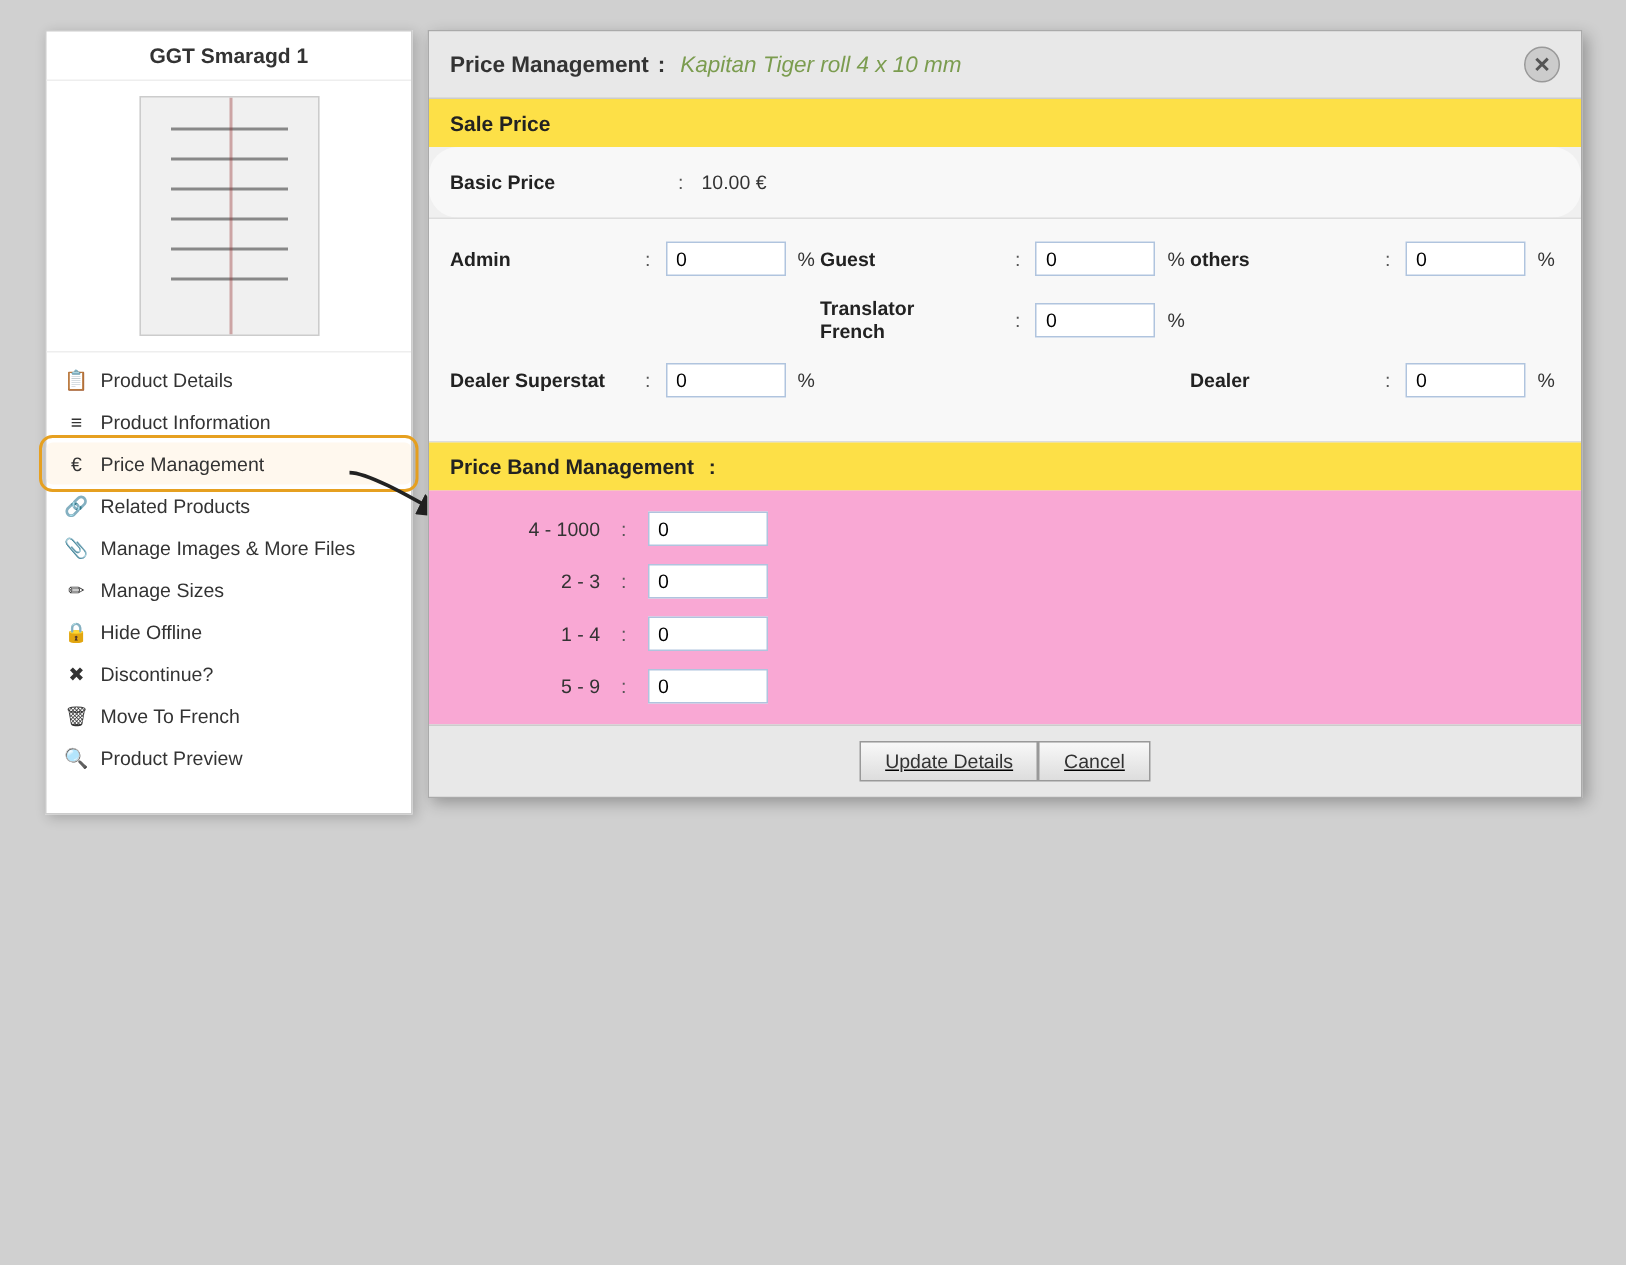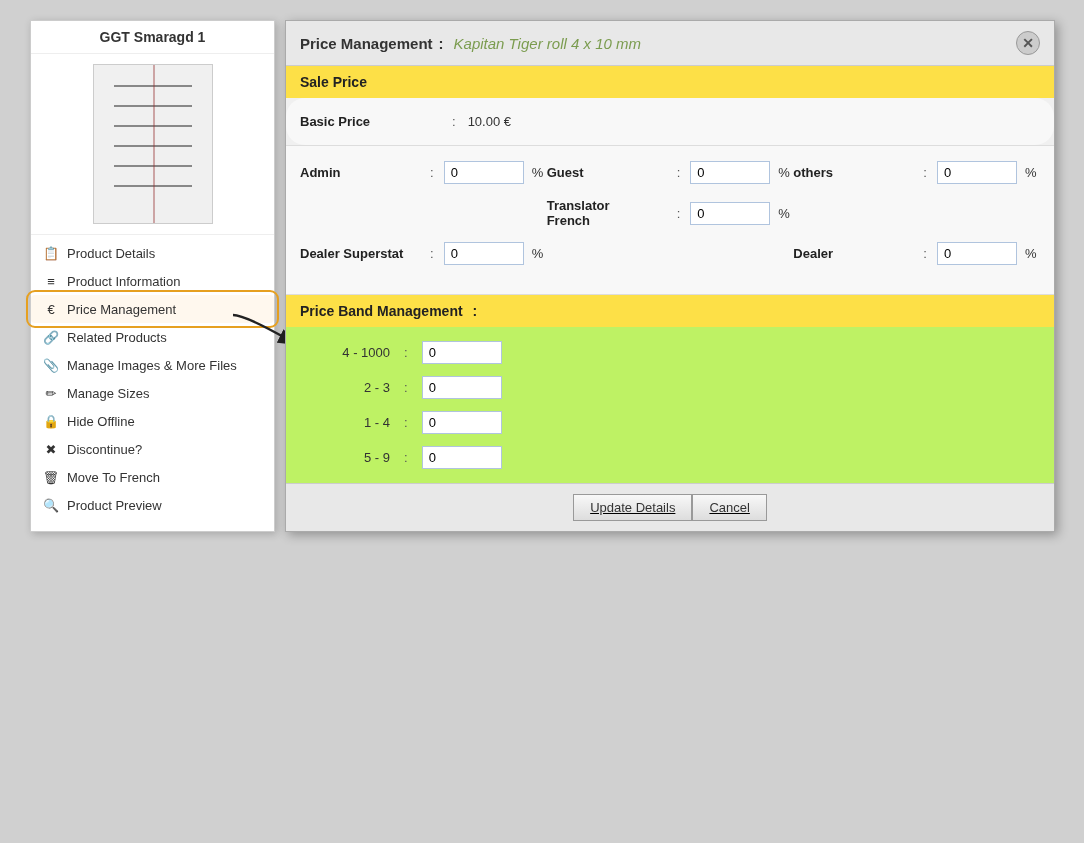--- a/index.html
+++ b/index.html
@@ -15,21 +15,21 @@
 
     
     .sidebar-panel {
       position: absolute;
       left: 30px;
       top: 20px;
       width: 245px;
       background: #fff;
       border: 1px solid #ccc;
       box-shadow: 2px 2px 8px rgba(0,0,0,0.2);
-      padding-bottom: 8px;
+      padding-bottom: 19px;
     }
 
     .sidebar-title {
       text-align: center;
       font-size: 14px;
       font-weight: bold;
       padding: 8px;
       border-bottom: 1px solid #eee;
       color: #333;
     }
@@ -225,22 +225,22 @@
       background: #fff;
       width: 80px;
     }
 
     .percent-symbol {
       color: #333;
       margin-left: 2px;
     }
 
     .band-section {
-      padding: 8px 4px;
-      background: #bef264;
+      padding: 8px 14px;
+      background: #f9a8d4;
     }
 
     .band-row {
       display: flex;
       align-items: center;
       padding: 6px 0;
       gap: 10px;
     }
 
     .band-label {

